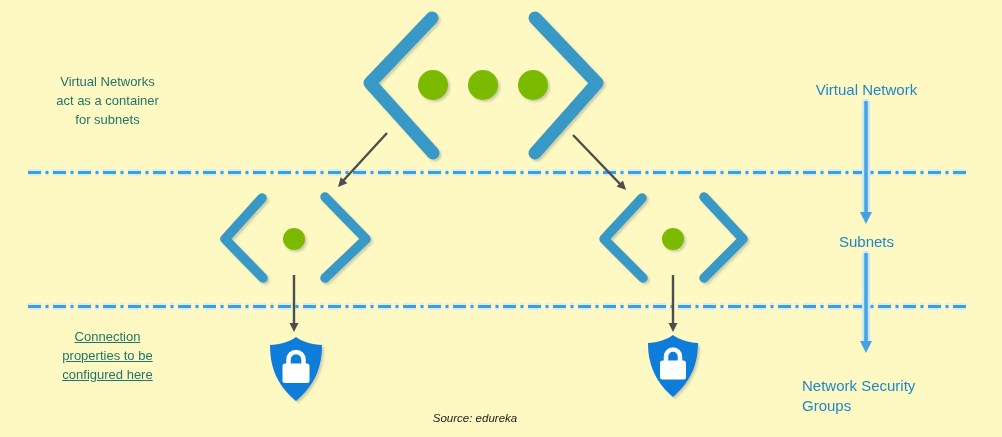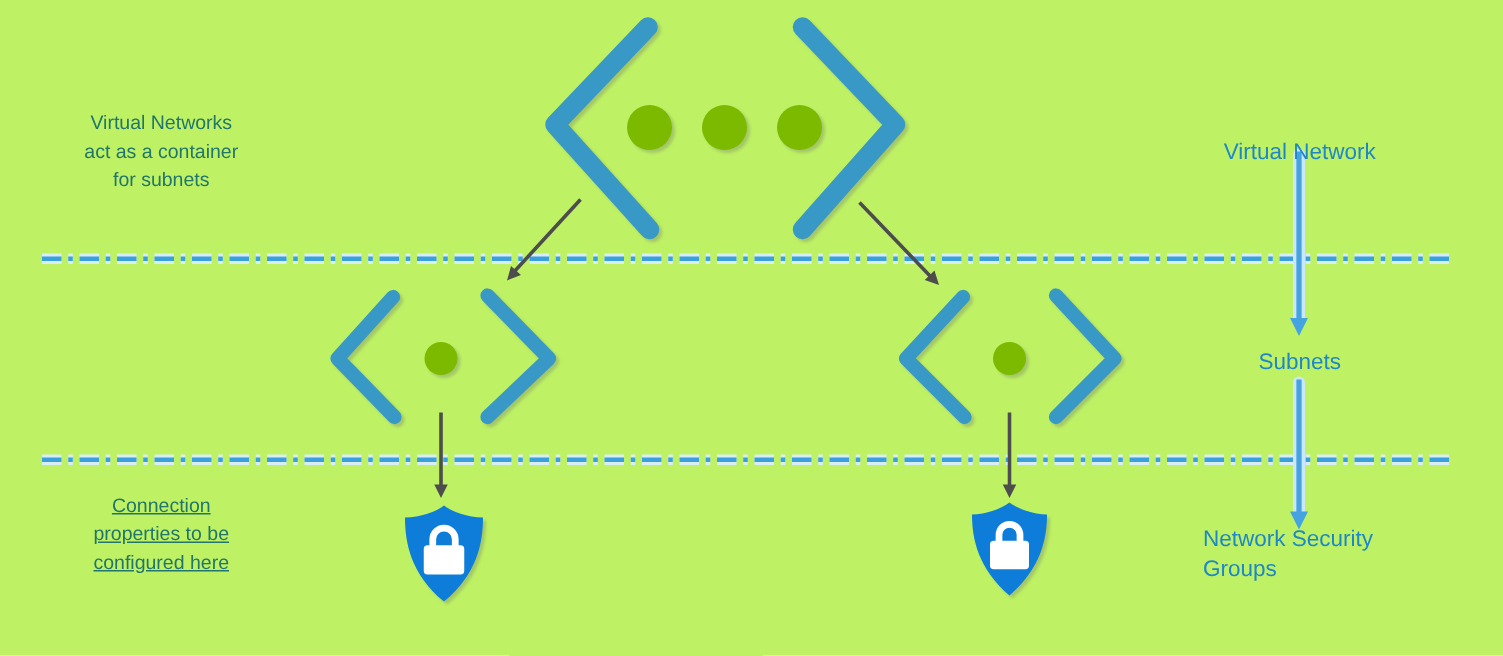--- a/index.html
+++ b/index.html
@@ -1,19 +1,19 @@
 <!DOCTYPE html>
 <html style="--bracket-blue: #3999C6; --dot-green: #7CBA00; --shield-blue: #0D7DD9; --label-blue: #1E87C8; --arrow-blue: #45A3E2; --divider-blue: #3AA0DC; --annotation-teal: #21756A; --arrow-gray: #4D4D4D;"><head>
 <meta charset="utf-8">
 <style>
   html,body{margin:0;padding:0;background:#fff;}
   #stage{
     position:relative;
     width:1002px;height:437px;
-    background:#bef264;
+    background:#fef9c3;
     font-family:"Liberation Sans", sans-serif;
     overflow:hidden;
   }
   #diagram-svg{position:absolute;left:0;top:0;}
 
   
   .bracket{fill:none;stroke:var(--bracket-blue);stroke-linecap:round;stroke-linejoin:round;}
   .bracket.big{stroke-width:13px;}
   .bracket.small{stroke-width:9.5px;}
   .dot{fill:var(--dot-green);}
@@ -35,23 +35,23 @@
     text-align:center;font-size:13px;line-height:19px;
     color:var(--annotation-teal);white-space:pre-line;
   }
   .note.n1{top:72px;}
   .note.n2{top:207px;}
   .note.n3{top:327px;text-decoration:underline;}
   .layer-label{
     position:absolute;font-size:15px;line-height:20px;
     color:var(--label-blue);white-space:pre-line;
   }
-  .layer-label.l1{left:791px;top:92px;width:151px;text-align:center;}
+  .layer-label.l1{left:791px;top:80px;width:151px;text-align:center;}
   .layer-label.l2{left:791px;top:232px;width:151px;text-align:center;}
-  .layer-label.l3{left:802px;top:350px;width:160px;text-align:left;}
+  .layer-label.l3{left:802px;top:376px;width:160px;text-align:left;}
   .source-note{
     position:absolute;left:375px;top:412px;width:200px;
     text-align:center;font-style:italic;font-size:11.5px;color:#1A1A1A;
   }
 </style>
 </head>
 <body>
 
 <div id="stage">
 
@@ -132,13 +132,14 @@
 for subnets</div>
   <div class="note n3">Connection
 properties to be
 configured here</div>
 
   <div class="layer-label l1">Virtual Network</div>
   <div class="layer-label l2">Subnets</div>
   <div class="layer-label l3">Network Security
 Groups</div>
 
+  <div class="source-note">Source: edureka</div>
 </div>
 
 </body></html>

